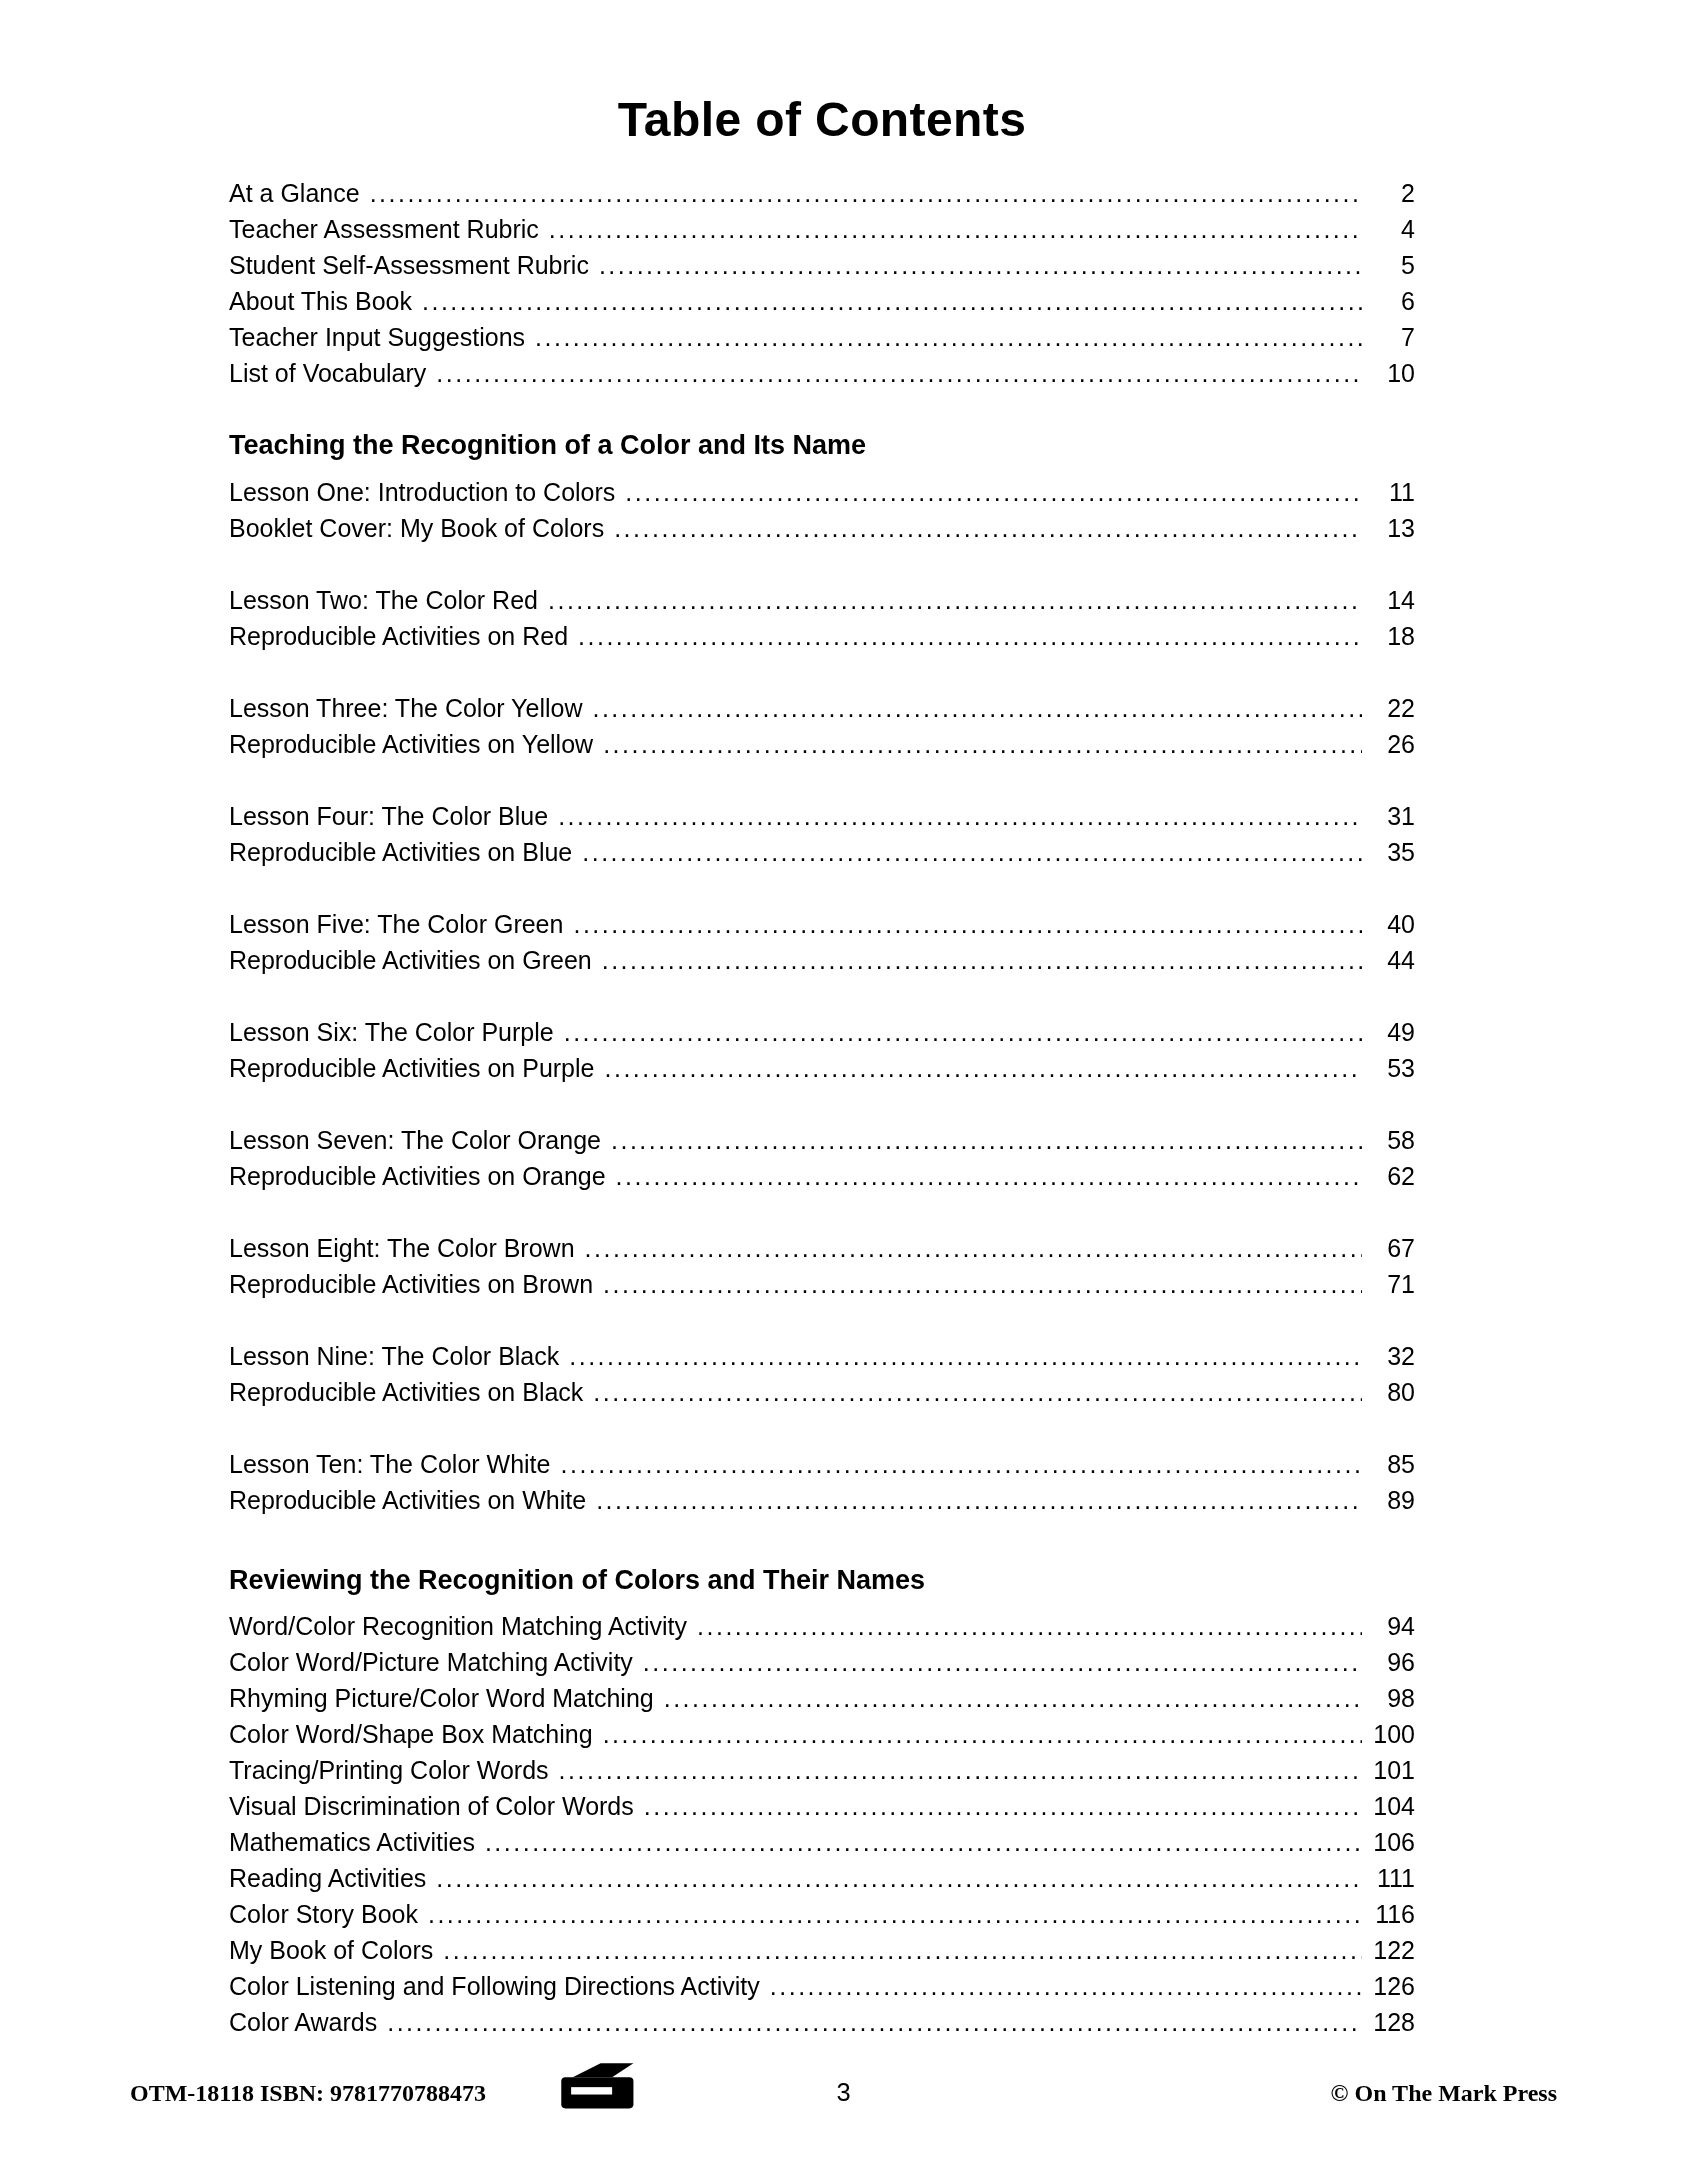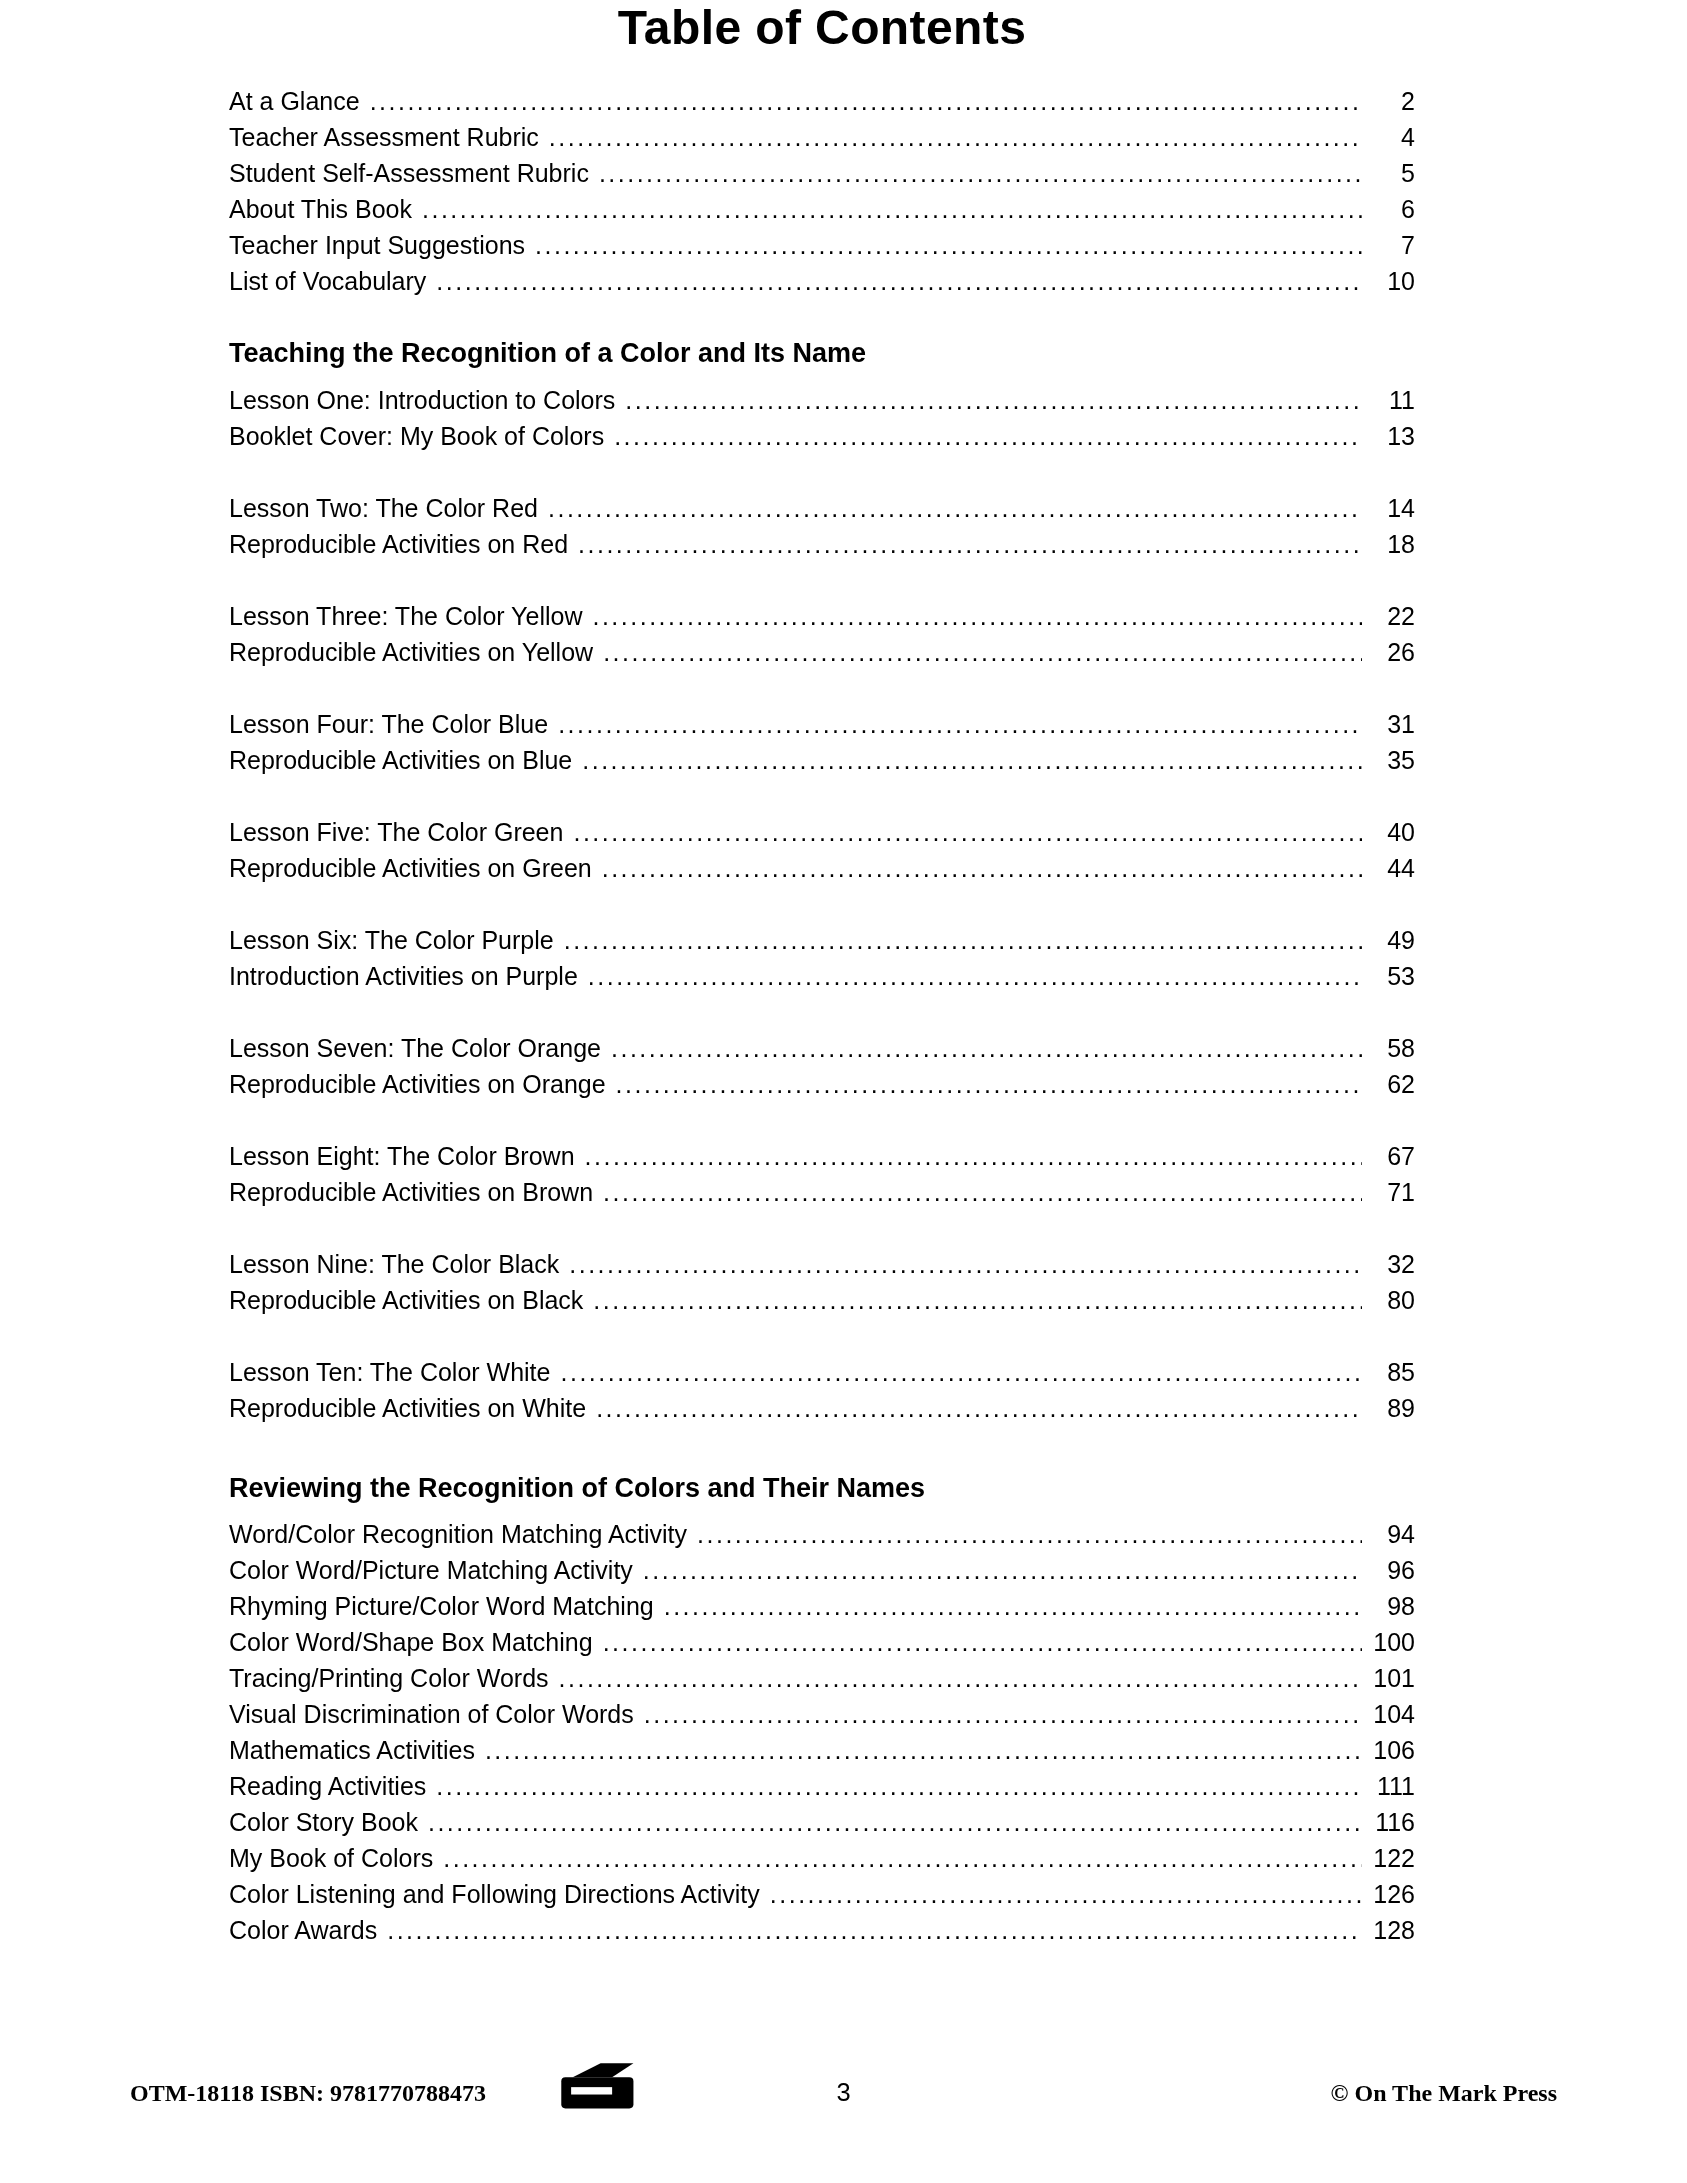--- a/index.html
+++ b/index.html
@@ -11,20 +11,21 @@
     font-family: "Liberation Sans", sans-serif;
     position: relative;
     overflow: hidden;
   }
   .page {
     position: absolute;
     inset: 0;
   }
   .content {
     margin: 0 272px 0 229px; 
+    padding-top: 92px;
   }
   .doc-title {
     margin: 0 0 28px 0;
     text-align: center;
     font-size: 48px;
     font-weight: bold;
     letter-spacing: 0.4px;
   }
   .entry {
     display: flex;
@@ -216,21 +217,21 @@
   </div>
 </div>
         <div class="toc-group">
   <div class="entry">
     <span class="label">Lesson Six: The Color Purple</span>
     <span class="dots">................................................................................................................................................................................................................................................</span>
     <span class="page-num">49</span>
   </div>
 
   <div class="entry">
-    <span class="label">Introduction Activities on Purple</span>
+    <span class="label">Reproducible Activities on Purple</span>
     <span class="dots">................................................................................................................................................................................................................................................</span>
     <span class="page-num">53</span>
   </div>
 </div>
         <div class="toc-group">
   <div class="entry">
     <span class="label">Lesson Seven: The Color Orange</span>
     <span class="dots">................................................................................................................................................................................................................................................</span>
     <span class="page-num">58</span>
   </div>

